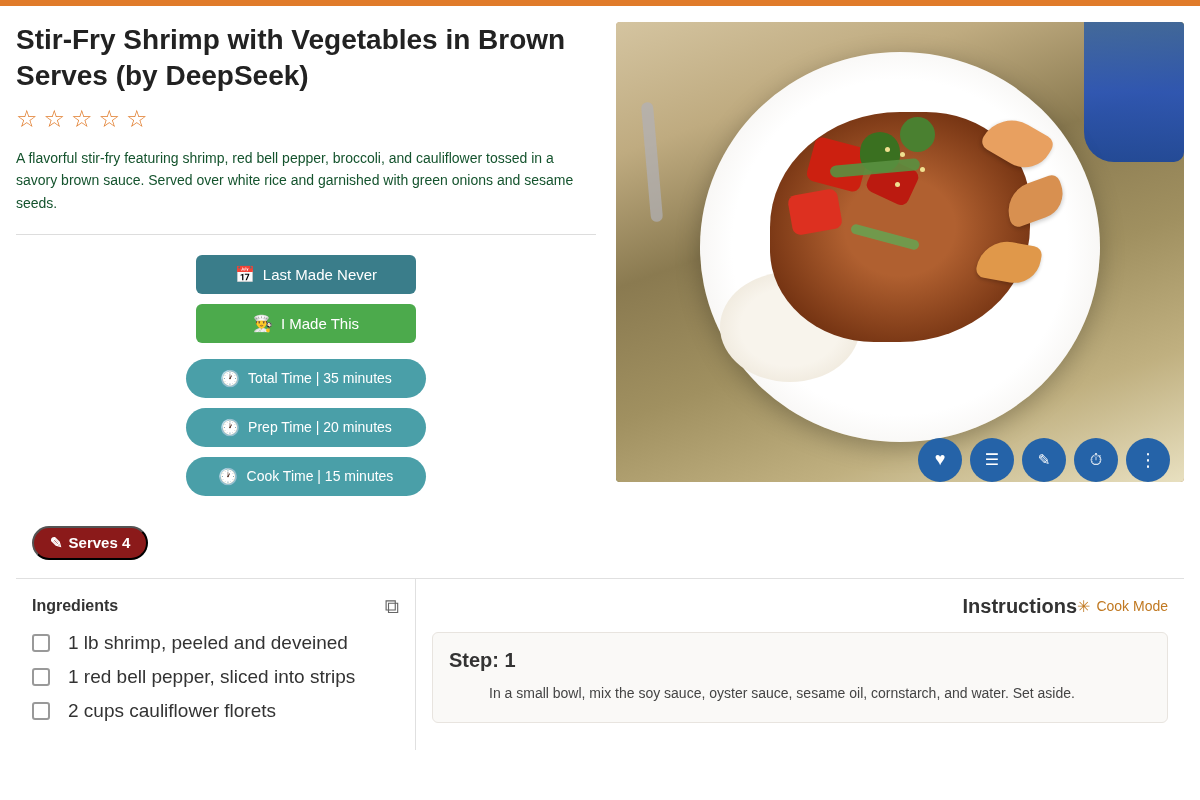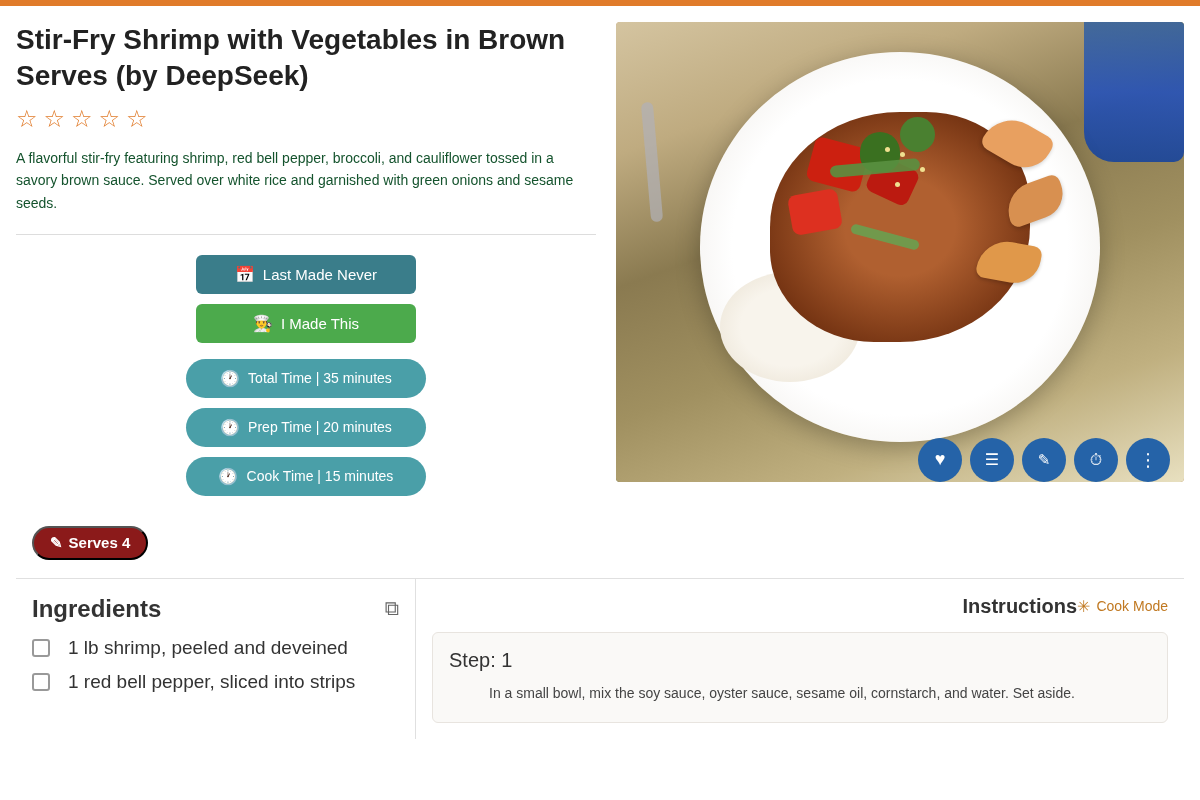--- a/index.html
+++ b/index.html
@@ -184,21 +184,21 @@
     }
 
     .ingredients-header {
       display: flex;
       justify-content: space-between;
       align-items: center;
       margin-bottom: 14px;
     }
 
     .ingredients-title {
-      font-size: 24px;
+      font-size: 16px;
       font-weight: bold;
     }
 
     .copy-icon {
       color: #666;
       cursor: pointer;
       font-size: 20px;
     }
 
     .ingredient-item {
@@ -249,21 +249,21 @@
 
     .step-box {
       background: #faf9f7;
       border: 1px solid #e8e4df;
       border-radius: 6px;
       padding: 16px;
     }
 
     .step-title {
       font-size: 20px;
-      font-weight: normal;
+      font-weight: bold;
       margin-bottom: 10px;
     }
 
     .step-text {
       font-size: 14px;
       color: #444;
       line-height: 1.7;
       margin-left: 40px;
     }
   </style>
@@ -390,20 +390,24 @@
       <div class="ingredient-item">
         <div class="ingredient-checkbox"></div>
         <span>1 lb shrimp, peeled and deveined</span>
       </div>
 
       <div class="ingredient-item">
         <div class="ingredient-checkbox"></div>
         <span>1 red bell pepper, sliced into strips</span>
       </div>
 
+      <div class="ingredient-item">
+        <div class="ingredient-checkbox"></div>
+        <span>2 cups cauliflower florets</span>
+      </div>
     </div>
 
     <div class="instructions-col">
       <div class="instructions-header">
         <h2 class="instructions-title">Instructions</h2>
         <button class="cook-mode-btn">
           <span style="font-size:16px;">✳</span>
           <span>Cook Mode</span>
         </button>
       </div>

